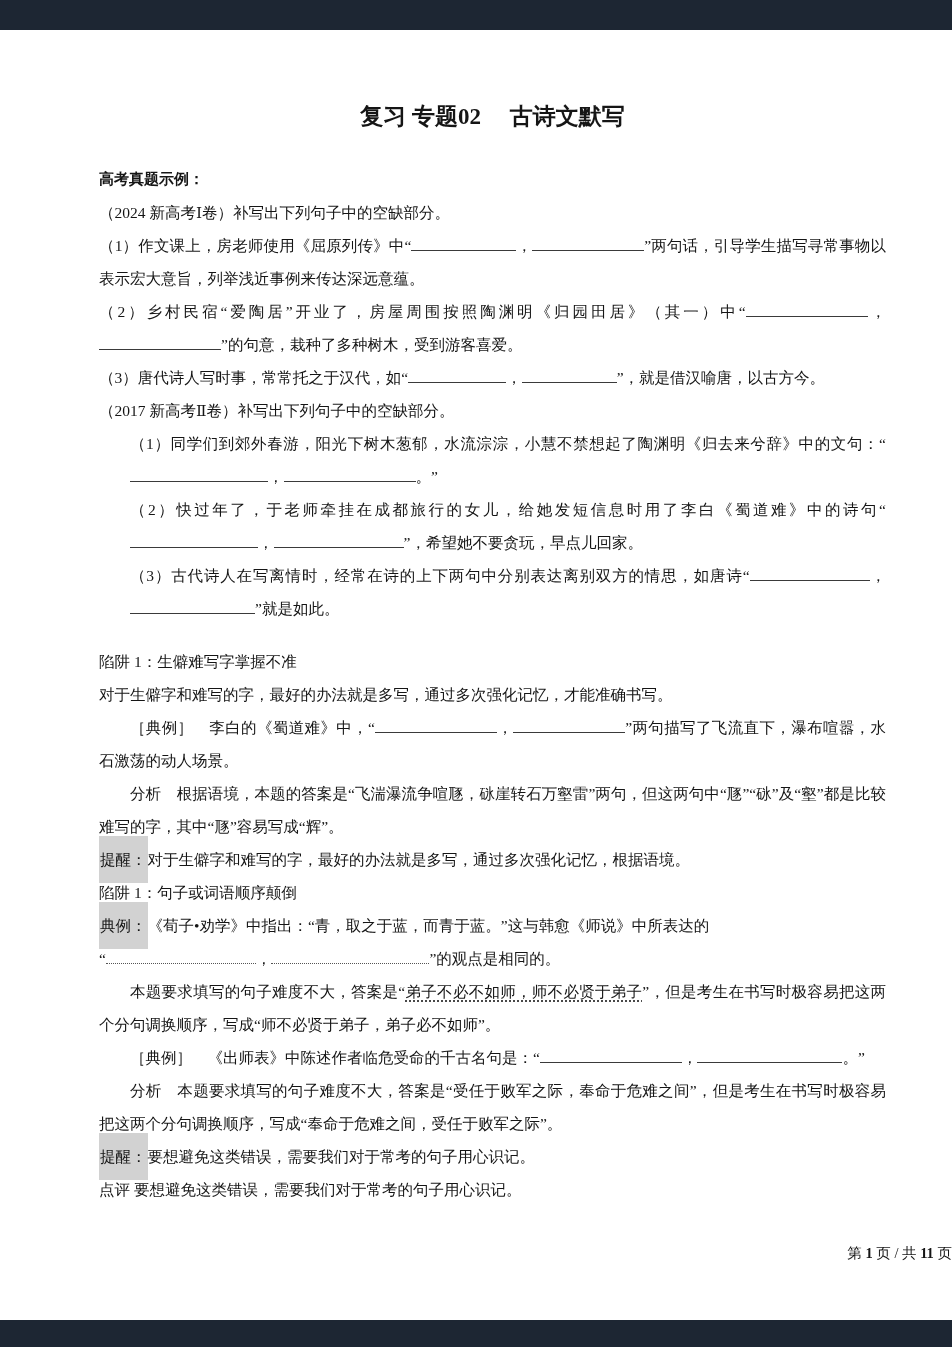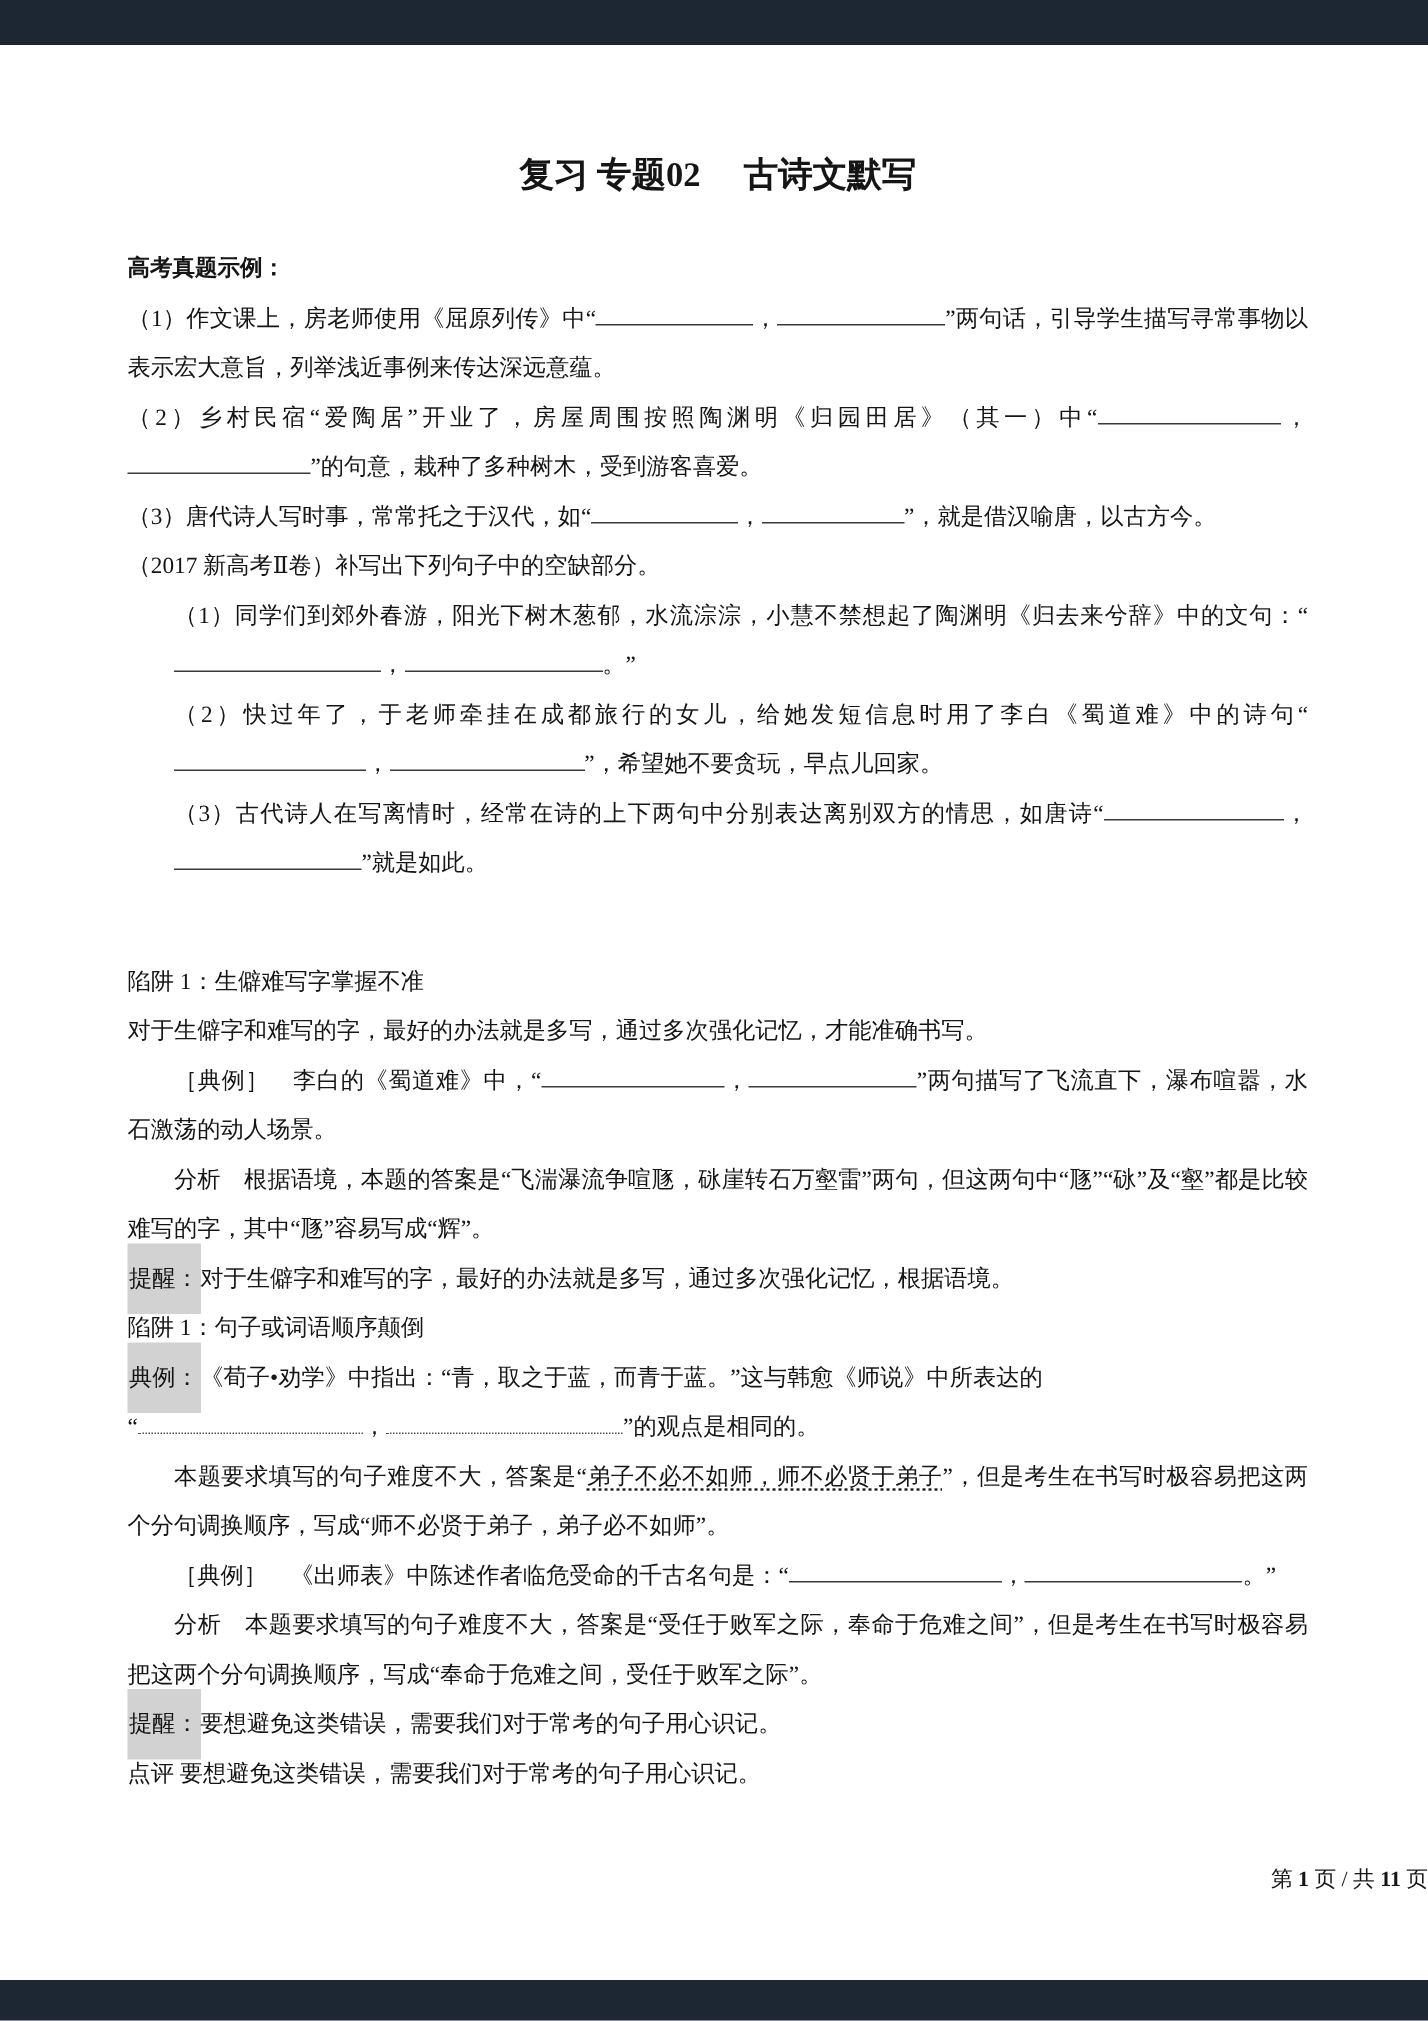--- a/index.html
+++ b/index.html
@@ -9,34 +9,34 @@
     background: #ffffff;
     position: relative;
     overflow: hidden;
     font-family: "Liberation Serif", "DejaVu Serif", serif;
     color: #151515;
   }
   .bar { position: absolute; left: 0; width: 100%; background: #1d2633; }
   .bar.top { top: 0; height: 30px; }
   .bar.bottom { bottom: 0; height: 27px; }
 
-  .doc { position: absolute; top: 30px; left: 85px; width: 787px; }
+  .doc { position: absolute; top: 30px; left: 99px; width: 787px; }
 
   .title {
     text-align: center;
     font-size: 23px; font-weight: bold;
     line-height: 30px;
     margin: 72px 0 30px;
   }
   p { margin: 0; }
   .subheading { font-weight: bold; font-size: 15px; line-height: 34px; }
   .para { font-size: 15.5px; line-height: 33px; text-align: justify; }
   .para.indent { text-indent: 2em; }
   .para.hang { padding-left: 2em; }
-  .para.gap { margin-top: 46px; font-family: Liberation Serif, serif; }
+  .para.gap { margin-top: 20px; font-family: Liberation Serif, serif; }
 
   .blank {
     display: inline-block;
     height: 13px;
     border-bottom: 1px solid #3a3a3a;
   }
   .dotted {
     display: inline-block;
     height: 13px;
     border-bottom: 1px dotted #555;
@@ -55,20 +55,21 @@
 </style>
 </head>
 <body>
 
 <div class="bar top"></div>
 
 <div class="doc">
   <h1 class="title">复习 专题02　 古诗文默写</h1>
   <div>
       <p class="subheading"><span class="text">高考真题示例：</span></p>
+      <p class="para"><span class="text"> （2024 新高考Ⅰ卷）补写出下列句子中的空缺部分。</span></p>
       <p class="para"><span class="text">（1）作文课上，房老师使用《屈原列传》中“</span><span class="blank" style="width: 105px;"></span><span class="text">，</span><span class="blank" style="width: 112px;"></span><span class="text">”两句话，引导学生描写寻常事物以表示宏大意旨，列举浅近事例来传达深远意蕴。</span></p>
       <p class="para"><span class="text">（2）乡村民宿“爱陶居”开业了，房屋周围按照陶渊明《归园田居》（其一）中“</span><span class="blank" style="width: 122px;"></span><span class="text">，</span><span class="blank" style="width: 122px;"></span><span class="text">”的句意，栽种了多种树木，受到游客喜爱。</span></p>
       <p class="para"><span class="text">（3）唐代诗人写时事，常常托之于汉代，如“</span><span class="blank" style="width: 98px;"></span><span class="text">，</span><span class="blank" style="width: 95px;"></span><span class="text">”，就是借汉喻唐，以古方今。</span></p>
       <p class="para"><span class="text">（2017 新高考Ⅱ卷）补写出下列句子中的空缺部分。</span></p>
       <p class="para hang"><span class="text">（1）同学们到郊外春游，阳光下树木葱郁，水流淙淙，小慧不禁想起了陶渊明《归去来兮辞》中的文句：“</span><span class="blank" style="width: 138px;"></span><span class="text">，</span><span class="blank" style="width: 132px;"></span><span class="text">。”</span></p>
       <p class="para hang"><span class="text">（2）快过年了，于老师牵挂在成都旅行的女儿，给她发短信息时用了李白《蜀道难》中的诗句“</span><span class="blank" style="width: 128px;"></span><span class="text">，</span><span class="blank" style="width: 130px;"></span><span class="text">”，希望她不要贪玩，早点儿回家。</span></p>
       <p class="para hang"><span class="text">（3）古代诗人在写离情时，经常在诗的上下两句中分别表达离别双方的情思，如唐诗“</span><span class="blank" style="width: 120px;"></span><span class="text">，</span><span class="blank" style="width: 125px;"></span><span class="text">”就是如此。</span></p>
       <p class="para gap"><span class="text">陷阱 1：生僻难写字掌握不准</span></p>
       <p class="para"><span class="text"> 对于生僻字和难写的字，最好的办法就是多写，通过多次强化记忆，才能准确书写。</span></p>
       <p class="para indent"><span class="text">［典例］　李白的《蜀道难》中，“</span><span class="blank" style="width: 122px;"></span><span class="text">，</span><span class="blank" style="width: 112px;"></span><span class="text">”两句描写了飞流直下，瀑布喧嚣，水石激荡的动人场景。</span></p>

